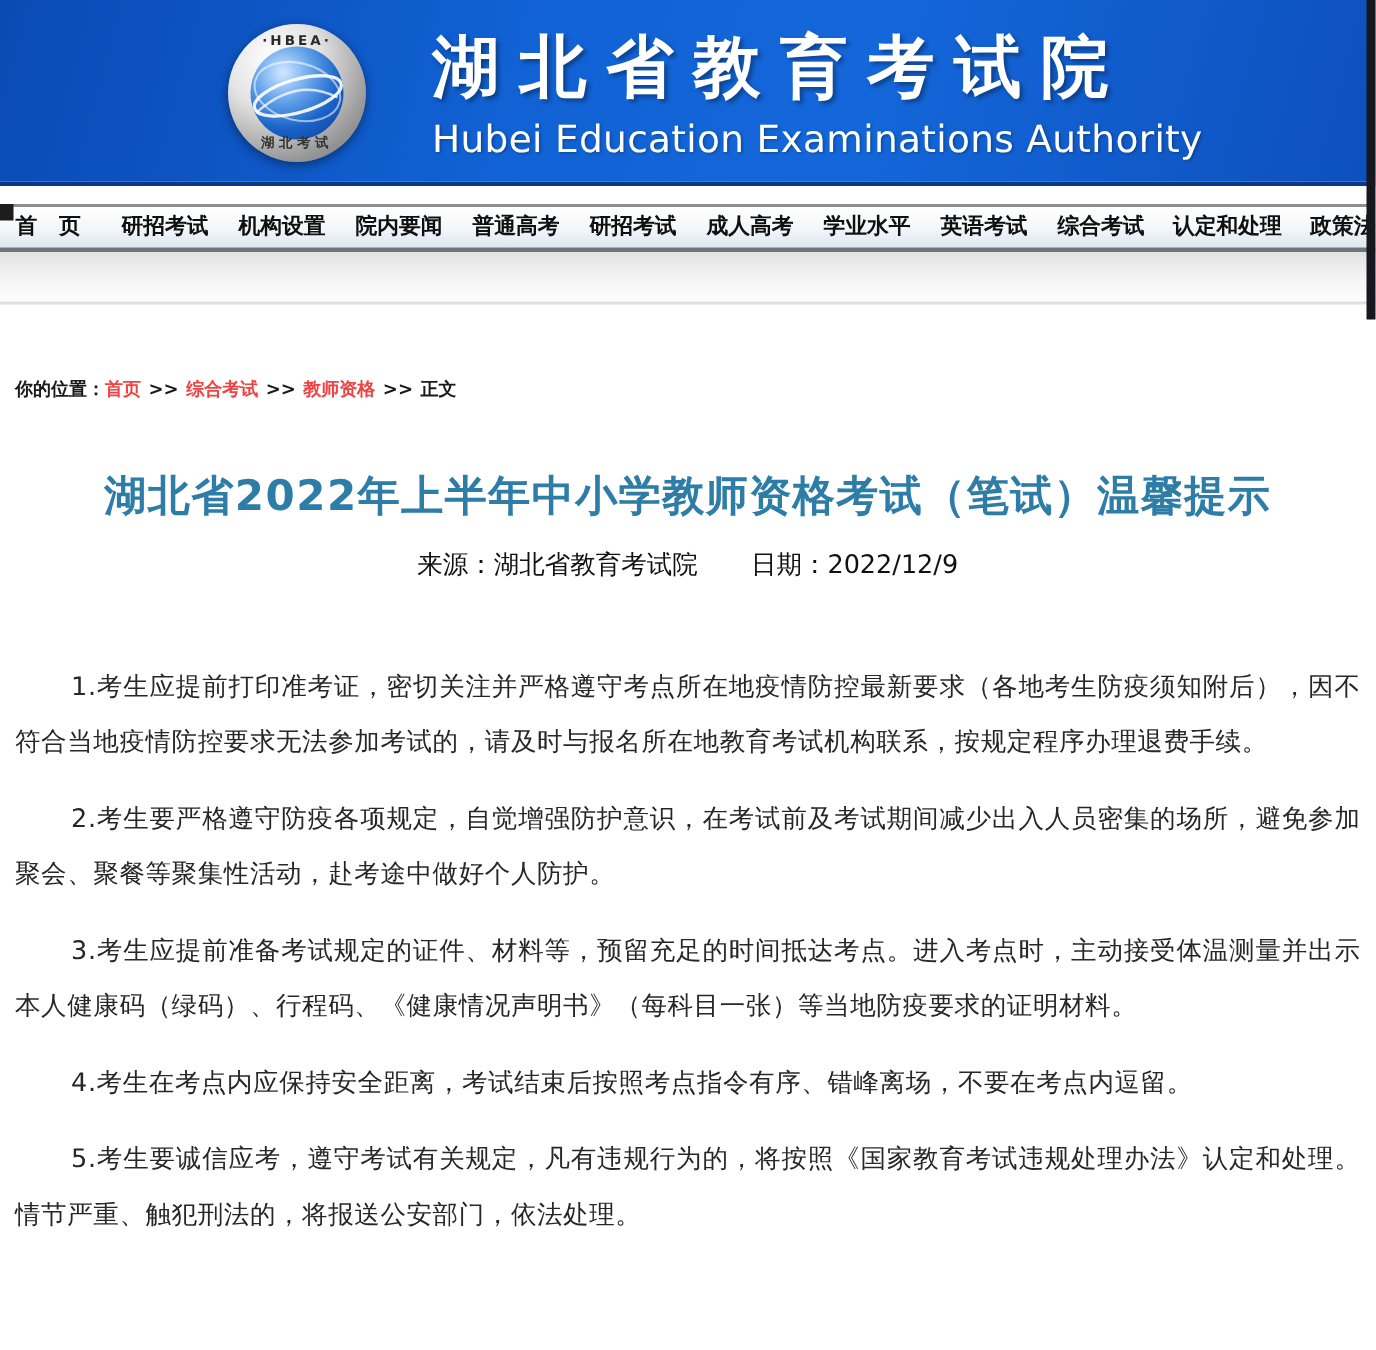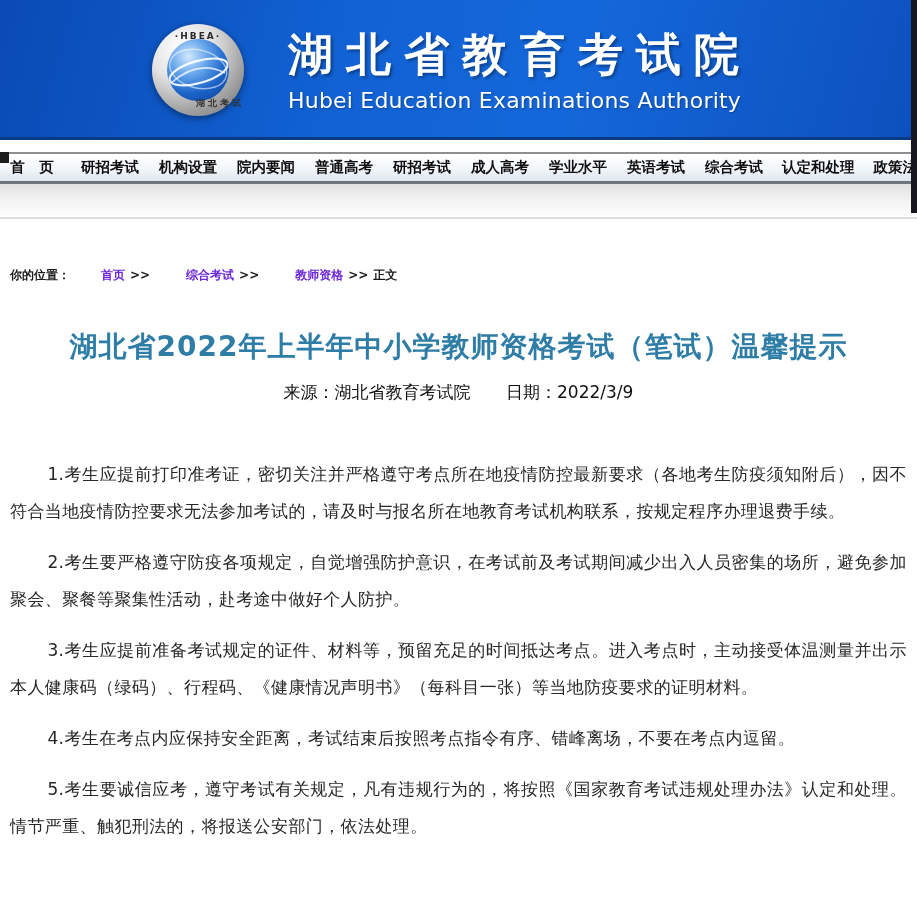--- a/index.html
+++ b/index.html
@@ -2,21 +2,21 @@
 <html><head>
 <meta charset="utf-8">
 <style>
   * { margin: 0; padding: 0; box-sizing: border-box; }
   html, body { width: 917px; height: 900px; overflow: hidden; background: #ffffff;
     font-family: "DejaVu Sans", "Liberation Sans", sans-serif; }
 
   
   .header {
     position: relative;
-    height: 140px;
+    height: 124px;
     background: linear-gradient(105deg, #0a4ab5 0%, #1162d4 38%, #1467da 62%, #0d50bd 100%);
     border-bottom: 3px solid #0a3a85;
     display: flex;
     align-items: center;
   }
   .edge-strip {
     position: absolute; right: 0; top: 0; width: 6px; height: 213px;
     background: #17171f; z-index: 40;
   }
   .logo {
@@ -27,38 +27,38 @@
     display: flex; align-items: center; justify-content: center;
     box-shadow: 0 2px 7px rgba(0,0,0,0.45);
     cursor: pointer;
   }
   .logo-ring-top {
     position: absolute; top: 7px; left: 0; width: 100%;
     text-align: center; font-size: 9px; font-weight: bold; color: #2b2b2b; letter-spacing: 2px;
   }
   .logo-ring-bottom {
     position: absolute; bottom: 6px; left: 0; width: 100%;
-    text-align: right; font-size: 9px; font-weight: bold; color: #333; letter-spacing: 3px;
+    text-align: center; font-size: 9px; font-weight: bold; color: #333; letter-spacing: 3px;
   }
   .globe {
     width: 62px; height: 62px; border-radius: 50%;
     background: radial-gradient(circle at 35% 28%, #d2e9ff 0%, #63a3ea 32%, #1b63c8 62%, #0a3d94 100%);
     position: relative; overflow: hidden;
   }
   .globe svg { position: absolute; inset: 0; }
 
   .site-titles { margin-left: 44px; color: #ffffff; }
   .site-zh {
     font-family: "DejaVu Serif", "Liberation Serif", serif;
     font-size: 45px; font-weight: bold; letter-spacing: 13px;
     text-shadow: 2px 2px 3px rgba(0,0,0,0.35);
     white-space: nowrap;
   }
   .site-en {
-    font-size: 22px; margin-top: 3px; letter-spacing: 0.2px;
+    font-size: 25px; margin-top: 3px; letter-spacing: 0.2px;
     text-shadow: 1px 1px 2px rgba(0,0,0,0.3);
     white-space: nowrap;
   }
 
   
   .nav-wrap { position: relative; margin-top: 12px; }
   .navbar {
     height: 32px;
     background: linear-gradient(to bottom, #ffffff 0%, #f3f6fa 55%, #dde6ef 100%);
     border-top: 2px solid #8e8e8e;
@@ -83,21 +83,21 @@
     height: 35px;
     background: linear-gradient(to bottom, #e2e2e2 0%, #f4f4f4 55%, #fdfdfd 100%);
     border-bottom: 2px solid #e0e0e0;
   }
 
   
   .breadcrumb {
     margin: 48px 0 0 10px;
     font-size: 12px; font-weight: bold; color: #1a1a1a;
   }
-  .breadcrumb a { color: #6d28d9; text-decoration: none; cursor: pointer; margin-left: 31px; }
+  .breadcrumb a { color: #ef4444; text-decoration: none; cursor: pointer; }
   .breadcrumb .sep { margin: 0 5px; }
 
   .article-title {
     margin-top: 44px;
     text-align: center;
     color: #2e7da7;
     font-size: 28px; font-weight: bold;
     letter-spacing: 1px;
   }
   .article-meta {
@@ -162,21 +162,21 @@
 </div>
 
 <div class="breadcrumb">
   <span>你的位置：</span><a>首页</a><span class="sep">&gt;&gt;</span><a>综合考试</a><span class="sep">&gt;&gt;</span><a>教师资格</a><span class="sep">&gt;&gt;</span><span>正文</span>
 </div>
 
 <div class="article">
   <div class="article-title">湖北省2022年上半年中小学教师资格考试（笔试）温馨提示</div>
   <div class="article-meta">
     <span class="source">来源：湖北省教育考试院</span>
-    <span class="date">日期：2022/3/9</span>
+    <span class="date">日期：2022/12/9</span>
   </div>
   <div class="article-body">
       <p class="body-paragraph">1.考生应提前打印准考证，密切关注并严格遵守考点所在地疫情防控最新要求（各地考生防疫须知附后），因不符合当地疫情防控要求无法参加考试的，请及时与报名所在地教育考试机构联系，按规定程序办理退费手续。</p>
       <p class="body-paragraph">2.考生要严格遵守防疫各项规定，自觉增强防护意识，在考试前及考试期间减少出入人员密集的场所，避免参加聚会、聚餐等聚集性活动，赴考途中做好个人防护。</p>
       <p class="body-paragraph">3.考生应提前准备考试规定的证件、材料等，预留充足的时间抵达考点。进入考点时，主动接受体温测量并出示本人健康码（绿码）、行程码、《健康情况声明书》（每科目一张）等当地防疫要求的证明材料。</p>
       <p class="body-paragraph">4.考生在考点内应保持安全距离，考试结束后按照考点指令有序、错峰离场，不要在考点内逗留。</p>
       <p class="body-paragraph">5.考生要诚信应考，遵守考试有关规定，凡有违规行为的，将按照《国家教育考试违规处理办法》认定和处理。情节严重、触犯刑法的，将报送公安部门，依法处理。</p>
     </div>
 </div>
 

